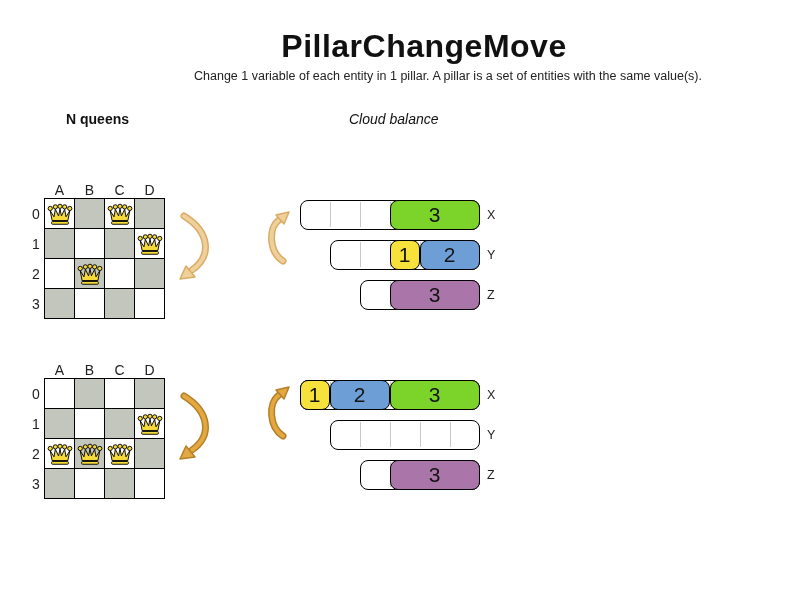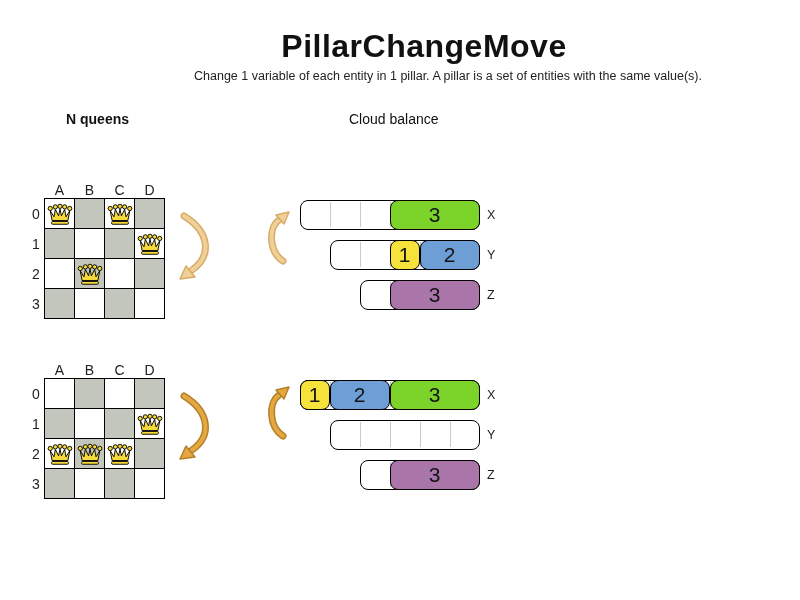--- a/index.html
+++ b/index.html
@@ -3,21 +3,21 @@
 <meta charset="utf-8">
 <style>
   html,body{margin:0;padding:0;background:#fff;}
   body{width:800px;height:600px;position:relative;overflow:hidden;
        font-family:"Liberation Sans",sans-serif;color:#111;}
   .abs{position:absolute;}
   .page-title{top:28px;left:0;width:800px;text-align:center;font-size:32px;font-weight:700;letter-spacing:.5px;padding-left:24px;}
   .page-subtitle{top:69px;left:0;width:800px;text-align:center;font-size:12.5px;color:#222;padding-left:48px;}
   .section-label{font-size:14px;color:#111;}
   #nqueens-label{left:66px;top:111px;font-weight:bold;}
-  #cloud-label{left:349px;top:111px;}
+  #cloud-label{left:349px;top:111px;font-style:italic;}
 
   
   table.board{border-collapse:collapse;position:absolute;left:28px;}
   table.board td{padding:0;text-align:center;vertical-align:middle;}
   td.corner{width:16px;height:17px;}
   td.colhead{width:29px;height:17px;font-size:14px;color:#222;font-weight:500;}
   td.rowhead{width:16px;font-size:14px;color:#222;font-weight:500;}
   td.cell{width:29px;height:29px;border:1px solid #000;}
   td.cell svg{display:block;margin:2px auto 0 auto;}
 

